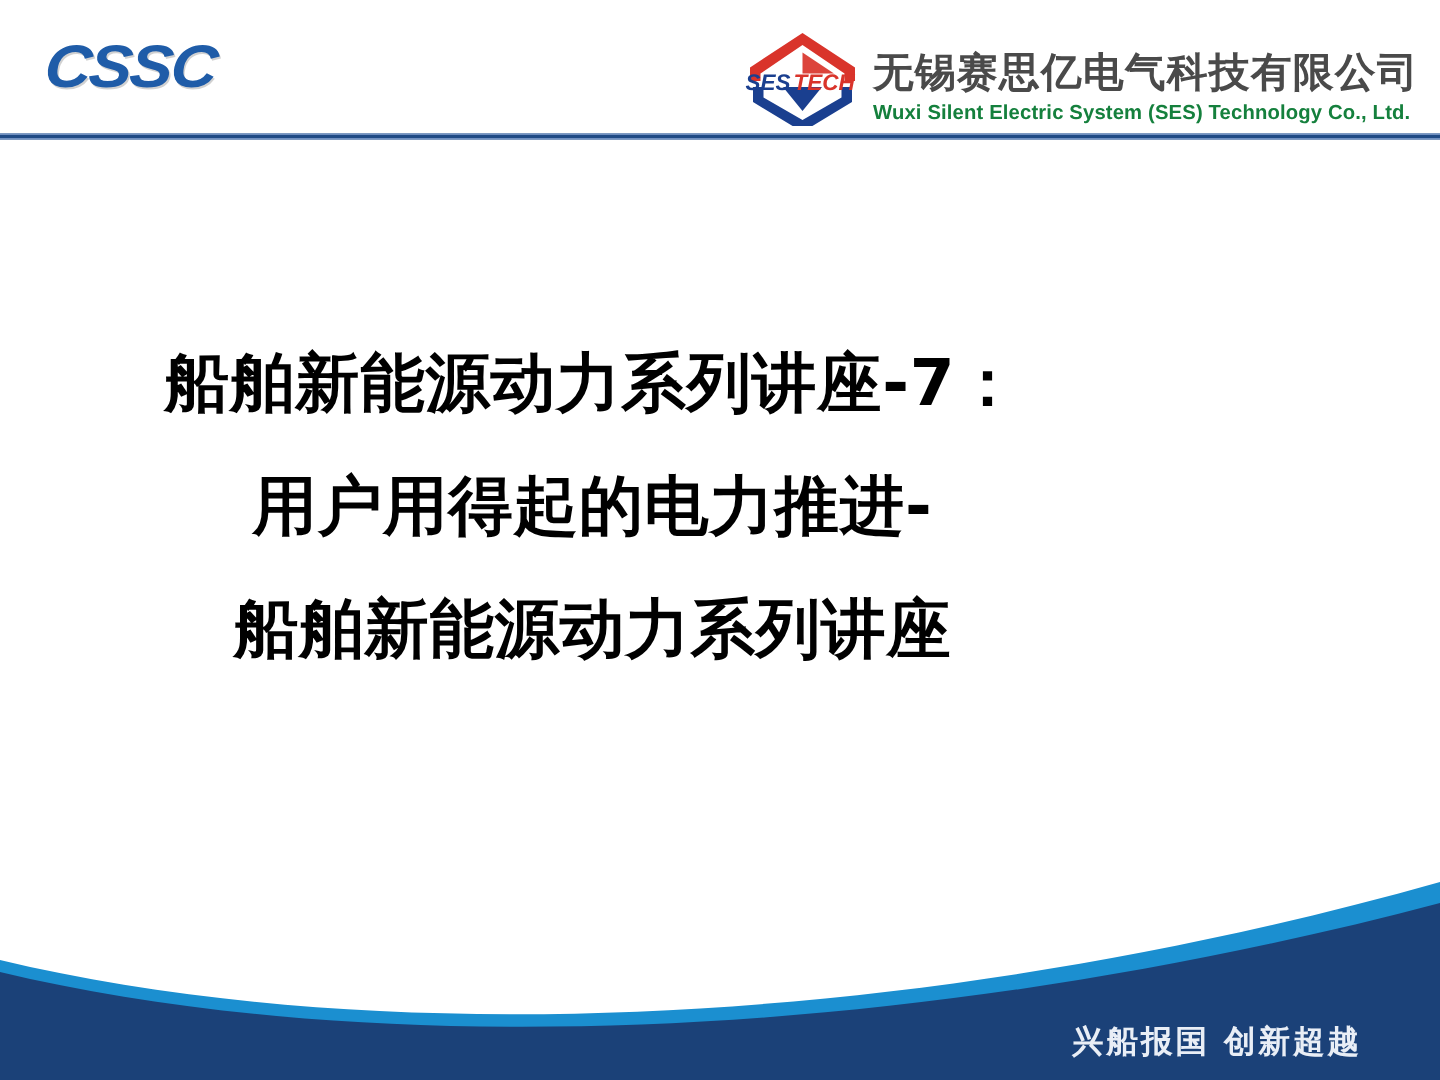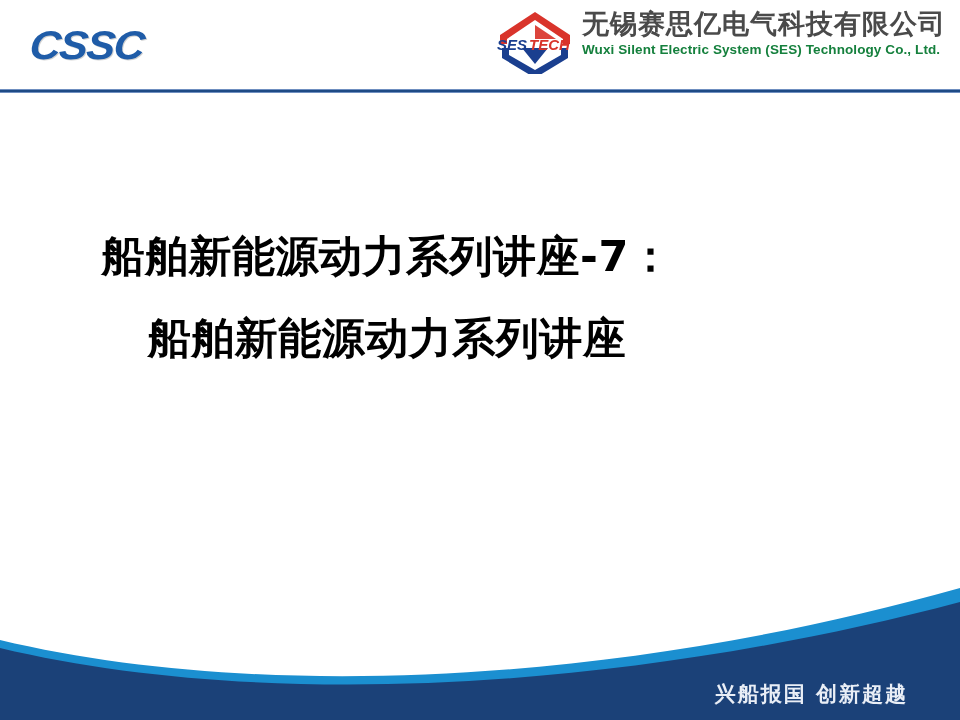--- a/index.html
+++ b/index.html
@@ -53,21 +53,21 @@
   }
 
   
   #ses-logo-block {
     position: absolute;
     right: 14px;
     top: 8px;
     height: 76px;
     display: flex;
     flex-direction: row;
-    align-items: flex-start;
+    align-items: flex-end;
   }
   #ses-mark {
     position: relative;
     width: 78px;
     height: 66px;
     margin-right: 8px;
     flex: none;
   }
   #ses-mark svg { display: block; }
 
@@ -105,21 +105,21 @@
     height: 4px;
     background: #1f4a85;
     border-top: 1px solid #6f8fc0;
     border-bottom: 1px solid #6f8fc0;
     box-sizing: border-box;
   }
 
   
   #title-block {
     position: absolute;
-    left: 4px;
+    left: 12px;
     top: 215px;
     width: 766px;
     text-align: center;
   }
   .title-line {
     font-family: "DejaVu Sans", "Liberation Sans", sans-serif;
     font-size: 43px;
     font-weight: bold;
     color: #000000;
     letter-spacing: 0.5px;
@@ -183,20 +183,21 @@
         <div class="ses-en">Wuxi Silent Electric System (SES) Technology Co., Ltd.</div>
       </div>
 
     </div>
 
     <div id="header-rule"></div>
   </div>
 
   <div id="title-block">
     <div class="title-line">船舶新能源动力系列讲座-7：</div>
+    <div class="title-line">用户用得起的电力推进-</div>
     <div class="title-line">船舶新能源动力系列讲座</div>
   </div>
 
   <div id="wave">
     <svg width="960" height="140" viewBox="0 0 960 140" xmlns="http://www.w3.org/2000/svg">
 
       <path d="M0 60 C 260 122, 620 104, 960 8 L960 140 L0 140 Z" fill="#1b8fd0"></path>
 
       <path d="M0 68 C 260 130, 620 112, 960 22 L960 140 L0 140 Z" fill="#1b4178"></path>
     </svg>

